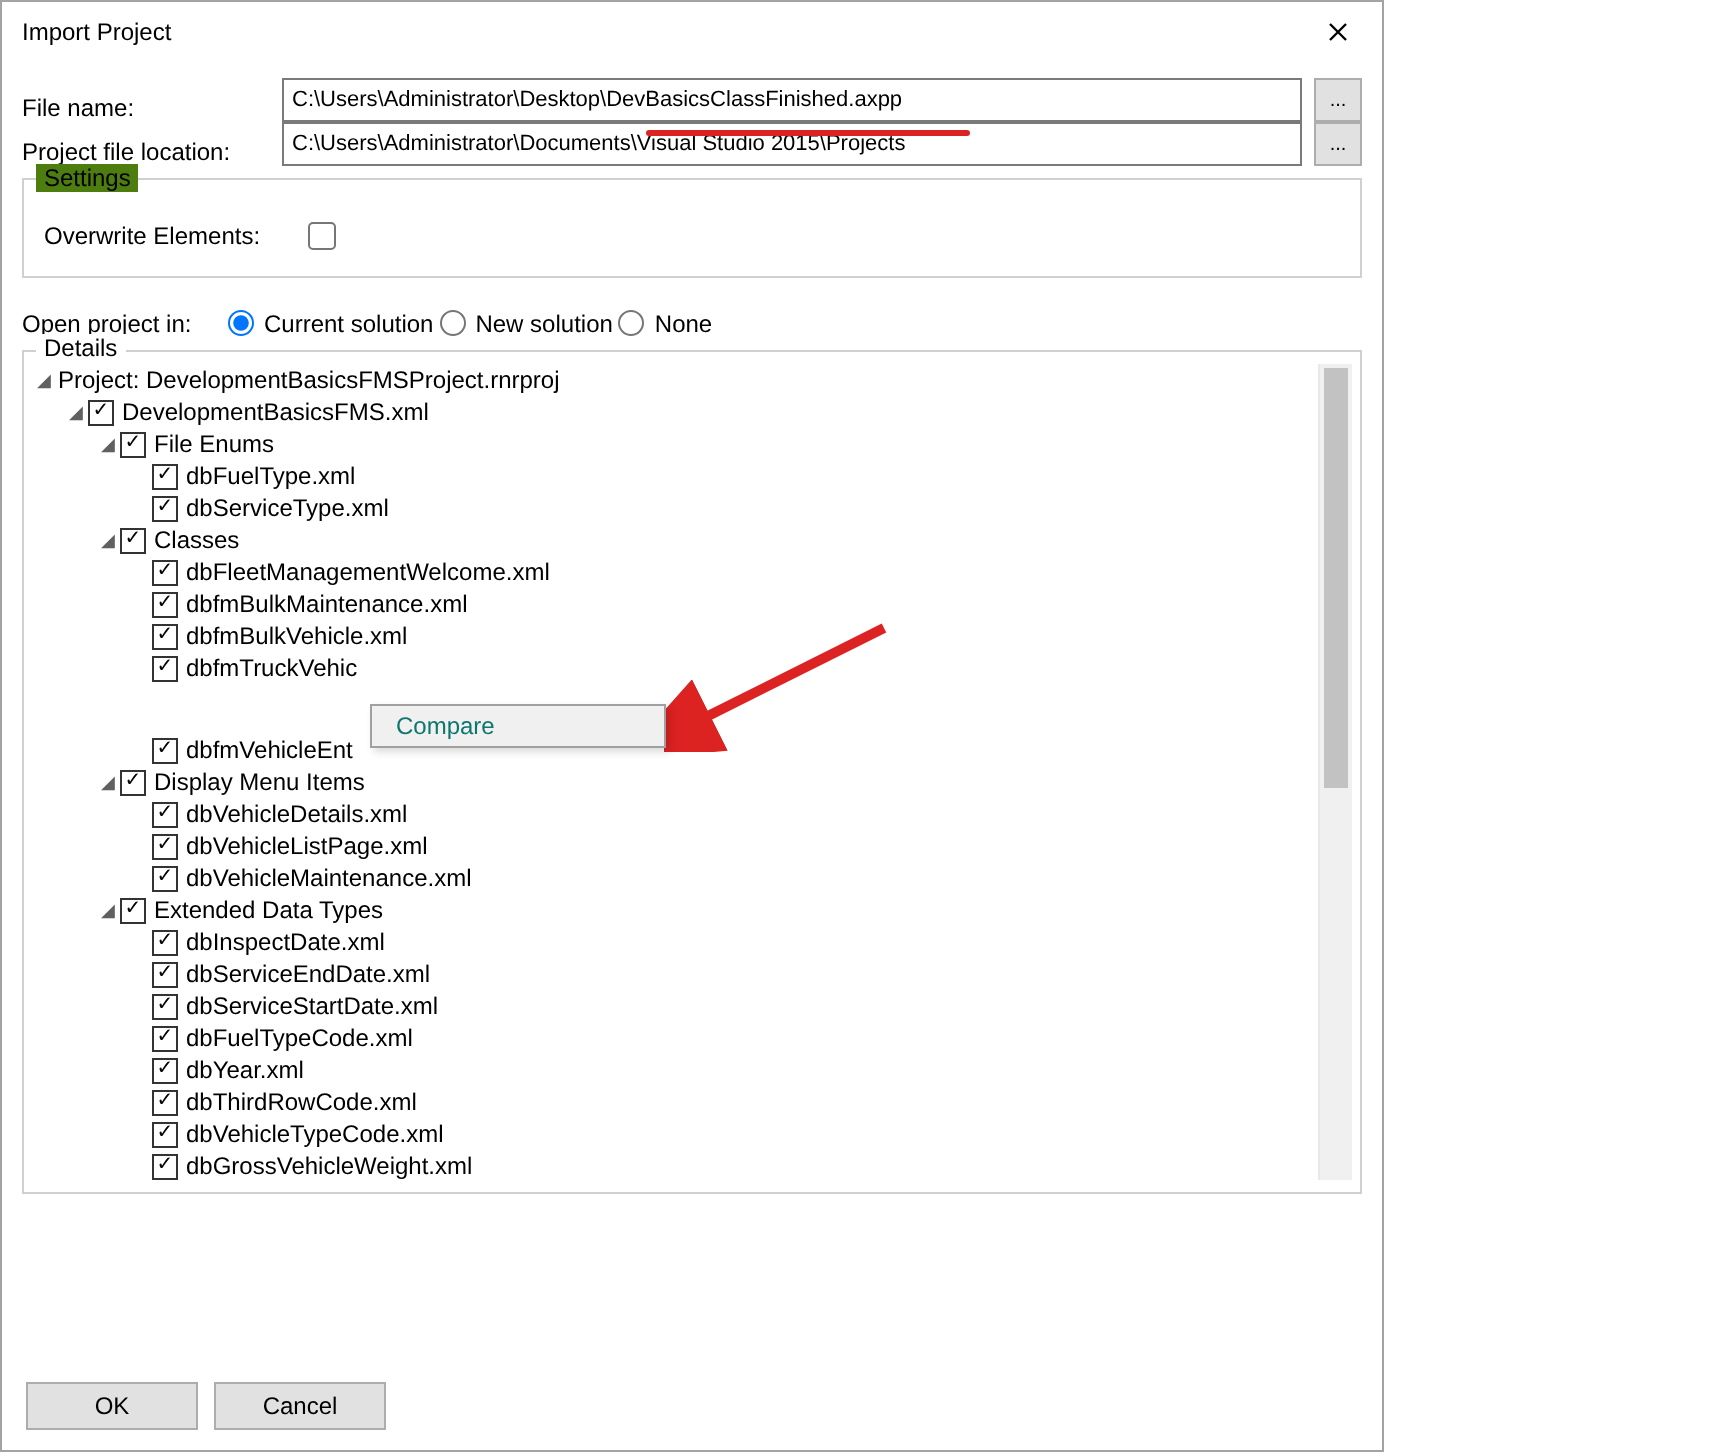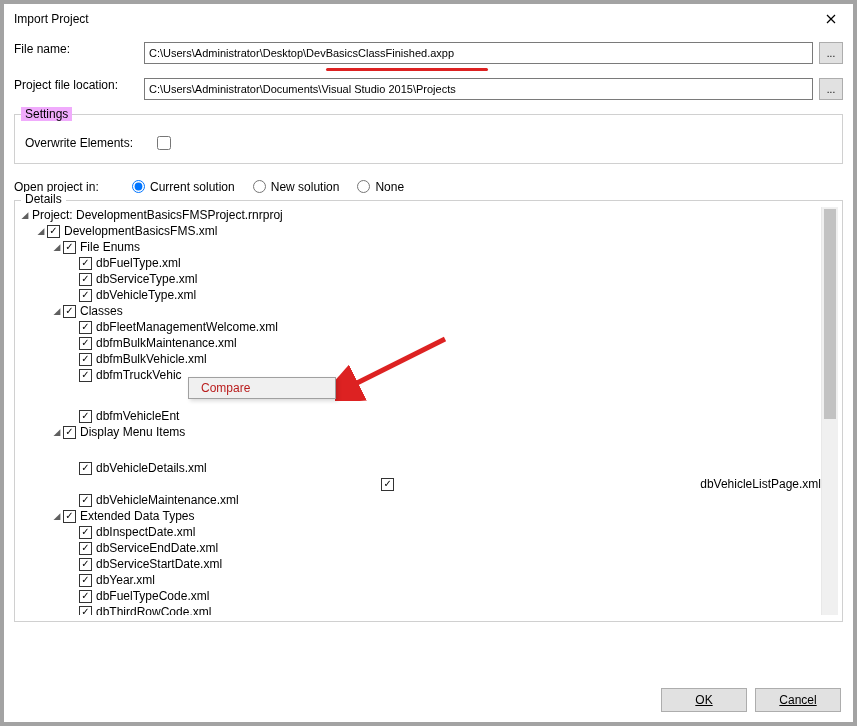--- a/index.html
+++ b/index.html
@@ -1,49 +1,49 @@
 <!DOCTYPE html>
 <html><head>
 <meta charset="utf-8">
 <style>
 * { box-sizing: border-box; font-family: "Segoe UI", Tahoma, sans-serif; }
 body { margin: 0; background: #fff; font-size: 12px; color: #000; }
-.window { width: 857px; height: 726px; border: 4px solid #a3a3a3; position: relative; background: #fff; }
+.window { width: 692px; height: 726px; border: 1px solid #a3a3a3; position: relative; background: #fff; }
 .titlebar { height: 30px; display: flex; align-items: center; justify-content: space-between; padding: 0 0 0 10px; }
 .titlebar .title { font-size: 12px; }
 .titlebar .close { width: 45px; height: 30px; display: flex; align-items: center; justify-content: center; cursor: pointer; }
 .form { padding: 8px 10px; }
-.form-row { display: flex; align-items: flex-start; margin-bottom: 14px; }
+.form-row { display: flex; align-items: flex-end; }
 .form-row label { width: 130px; font-size: 12px; }
 .form-row input[type=text] { flex: 1; height: 22px; border: 1px solid #7a7a7a; padding: 0 4px; font-size: 11px; }
 .browse-btn { width: 24px; height: 22px; border: 1px solid #adadad; background: #e1e1e1; margin-left: 6px; cursor: pointer; display:flex; align-items:center; justify-content:center; font-size:10px; }
 .settings-group { border: 1px solid #d0d0d0; margin: 6px 0 12px 0; position: relative; padding: 18px 10px 10px 10px; }
-.settings-group .legend { position: absolute; top: -8px; left: 6px; background: #f0abfc; padding: 0 4px; font-size: 12px; }
+.settings-group .legend { position: absolute; top: -8px; left: 6px; background: #4d7c0f; padding: 0 4px; font-size: 12px; }
 .checkbox-row { display: flex; align-items: center; }
 .checkbox-row label { width: 128px; }
 .checkbox-row input[type=checkbox] { width: 14px; height: 14px; }
-.radio-row { display: flex; align-items: center; margin-top: 16px; gap: 18px; }
+.radio-row { display: flex; align-items: center; margin-top: 16px; gap: 3px; }
 .radio-row > span { width: 100px; }
 .radio-opt { display: flex; align-items: flex-start; gap: 5px; }
 .radio-opt input { margin:0; }
 .details-group { border: 1px solid #d0d0d0; margin-top: 6px; position: relative; }
 .details-legend { position: absolute; top: -9px; left: 6px; background: #fff; padding: 0 4px; font-size: 12px; }
 .tree-wrap { height: 420px; overflow: hidden; padding: 6px 4px 6px 4px; position: relative; display:flex; }
 .tree { flex:1; overflow:hidden; line-height: 16px; font-size: 12px; }
 .tree-row { display: flex; align-items: center; height: 16px; white-space: nowrap; }
 .twisty { width: 12px; text-align: center; color: #606060; font-size: 9px; cursor: pointer; }
 .twisty.empty { visibility: hidden; }
 .chk { width: 13px; height: 13px; border: 1px solid #333; margin-right: 3px; display:inline-flex; align-items:center; justify-content:center; font-size:10px; line-height:1; cursor:pointer; }
 .chk.checked::after { content: "✓"; color:#000; font-size:10px; }
 .tree-label { padding-left: 1px; }
 .scrollbar { width: 17px; background: #f0f0f0; position: relative; border-left:1px solid #e8e8e8; }
 .scroll-thumb { position: absolute; top: 2px; left: 2px; right: 2px; height: 210px; background: #c2c2c2; }
 .context-menu { position: absolute; border: 1px solid #a0a0a0; background: #f0f0f0; width: 148px; box-shadow: 2px 2px 4px rgba(0,0,0,0.15); z-index: 20; }
-.context-item { padding: 3px 12px; font-size: 12px; color:#b91c1c; cursor:pointer; }
-.footer { position: absolute; bottom: 0; right: 0; left:0; padding: 8px 12px 10px; display: flex; justify-content: flex-end; gap: 8px; text-decoration: underline; }
+.context-item { padding: 3px 12px; font-size: 12px; color:#0f766e; cursor:pointer; }
+.footer { position: absolute; bottom: 0; right: 0; left:0; padding: 8px 12px 10px; display: flex; justify-content: flex-start; gap: 8px; }
 .footer button { width: 86px; height: 24px; border: 1px solid #adadad; background: #e1e1e1; font-size: 12px; cursor:pointer; }
 .arrow { position: absolute; z-index: 15; pointer-events:none; }
 .underline { position:absolute; height:3px; background:#d22; border-radius:2px; z-index:5; pointer-events:none; }
 </style>
 </head>
 <body>
 
 <div class="window">
 
   <div class="titlebar">
@@ -115,25 +115,20 @@
             <div class="tree-row" style="padding-left: 48px;">
               <span class="twisty empty">◢</span>
               <span class="chk checked"></span>
               <span class="tree-label">dbFuelType.xml</span>
             </div>
             <div class="tree-row" style="padding-left: 48px;">
               <span class="twisty empty">◢</span>
               <span class="chk checked"></span>
               <span class="tree-label">dbServiceType.xml</span>
             </div>
-            <div class="tree-row" style="padding-left: 48px;">
-              <span class="twisty empty">◢</span>
-              <span class="chk checked"></span>
-              <span class="tree-label">dbVehicleType.xml</span>
-            </div>
             <div class="tree-row" style="padding-left: 32px;">
               <span class="twisty">◢</span>
               <span class="chk checked"></span>
               <span class="tree-label">Classes</span>
             </div>
             <div class="tree-row" style="padding-left: 48px;">
               <span class="twisty empty">◢</span>
               <span class="chk checked"></span>
               <span class="tree-label">dbFleetManagementWelcome.xml</span>
             </div>
@@ -155,26 +150,26 @@
             <div class="tree-row" style="padding-left: 48px; margin-top: 25px;">
               <span class="twisty empty">◢</span>
               <span class="chk checked"></span>
               <span class="tree-label">dbfmVehicleEnt</span>
             </div>
             <div class="tree-row" style="padding-left: 32px;">
               <span class="twisty">◢</span>
               <span class="chk checked"></span>
               <span class="tree-label">Display Menu Items</span>
             </div>
-            <div class="tree-row" style="padding-left: 48px; margin-top: 20px;">
+            <div class="tree-row" style="padding-left: 48px;">
               <span class="twisty empty">◢</span>
               <span class="chk checked"></span>
               <span class="tree-label">dbVehicleDetails.xml</span>
             </div>
-            <div class="tree-row" style="padding-left: 48px; justify-content: space-between;">
+            <div class="tree-row" style="padding-left: 48px;">
               <span class="twisty empty">◢</span>
               <span class="chk checked"></span>
               <span class="tree-label">dbVehicleListPage.xml</span>
             </div>
             <div class="tree-row" style="padding-left: 48px;">
               <span class="twisty empty">◢</span>
               <span class="chk checked"></span>
               <span class="tree-label">dbVehicleMaintenance.xml</span>
             </div>
             <div class="tree-row" style="padding-left: 32px;">
@@ -193,26 +188,26 @@
               <span class="tree-label">dbServiceEndDate.xml</span>
             </div>
             <div class="tree-row" style="padding-left: 48px;">
               <span class="twisty empty">◢</span>
               <span class="chk checked"></span>
               <span class="tree-label">dbServiceStartDate.xml</span>
             </div>
             <div class="tree-row" style="padding-left: 48px;">
               <span class="twisty empty">◢</span>
               <span class="chk checked"></span>
+              <span class="tree-label">dbFuelTypeCode.xml</span>
+            </div>
+            <div class="tree-row" style="padding-left: 48px;">
+              <span class="twisty empty">◢</span>
+              <span class="chk checked"></span>
               <span class="tree-label">dbYear.xml</span>
-            </div>
-            <div class="tree-row" style="padding-left: 48px;">
-              <span class="twisty empty">◢</span>
-              <span class="chk checked"></span>
-              <span class="tree-label">dbFuelTypeCode.xml</span>
             </div>
             <div class="tree-row" style="padding-left: 48px;">
               <span class="twisty empty">◢</span>
               <span class="chk checked"></span>
               <span class="tree-label">dbThirdRowCode.xml</span>
             </div>
             <div class="tree-row" style="padding-left: 48px;">
               <span class="twisty empty">◢</span>
               <span class="chk checked"></span>
               <span class="tree-label">dbVehicleTypeCode.xml</span>

